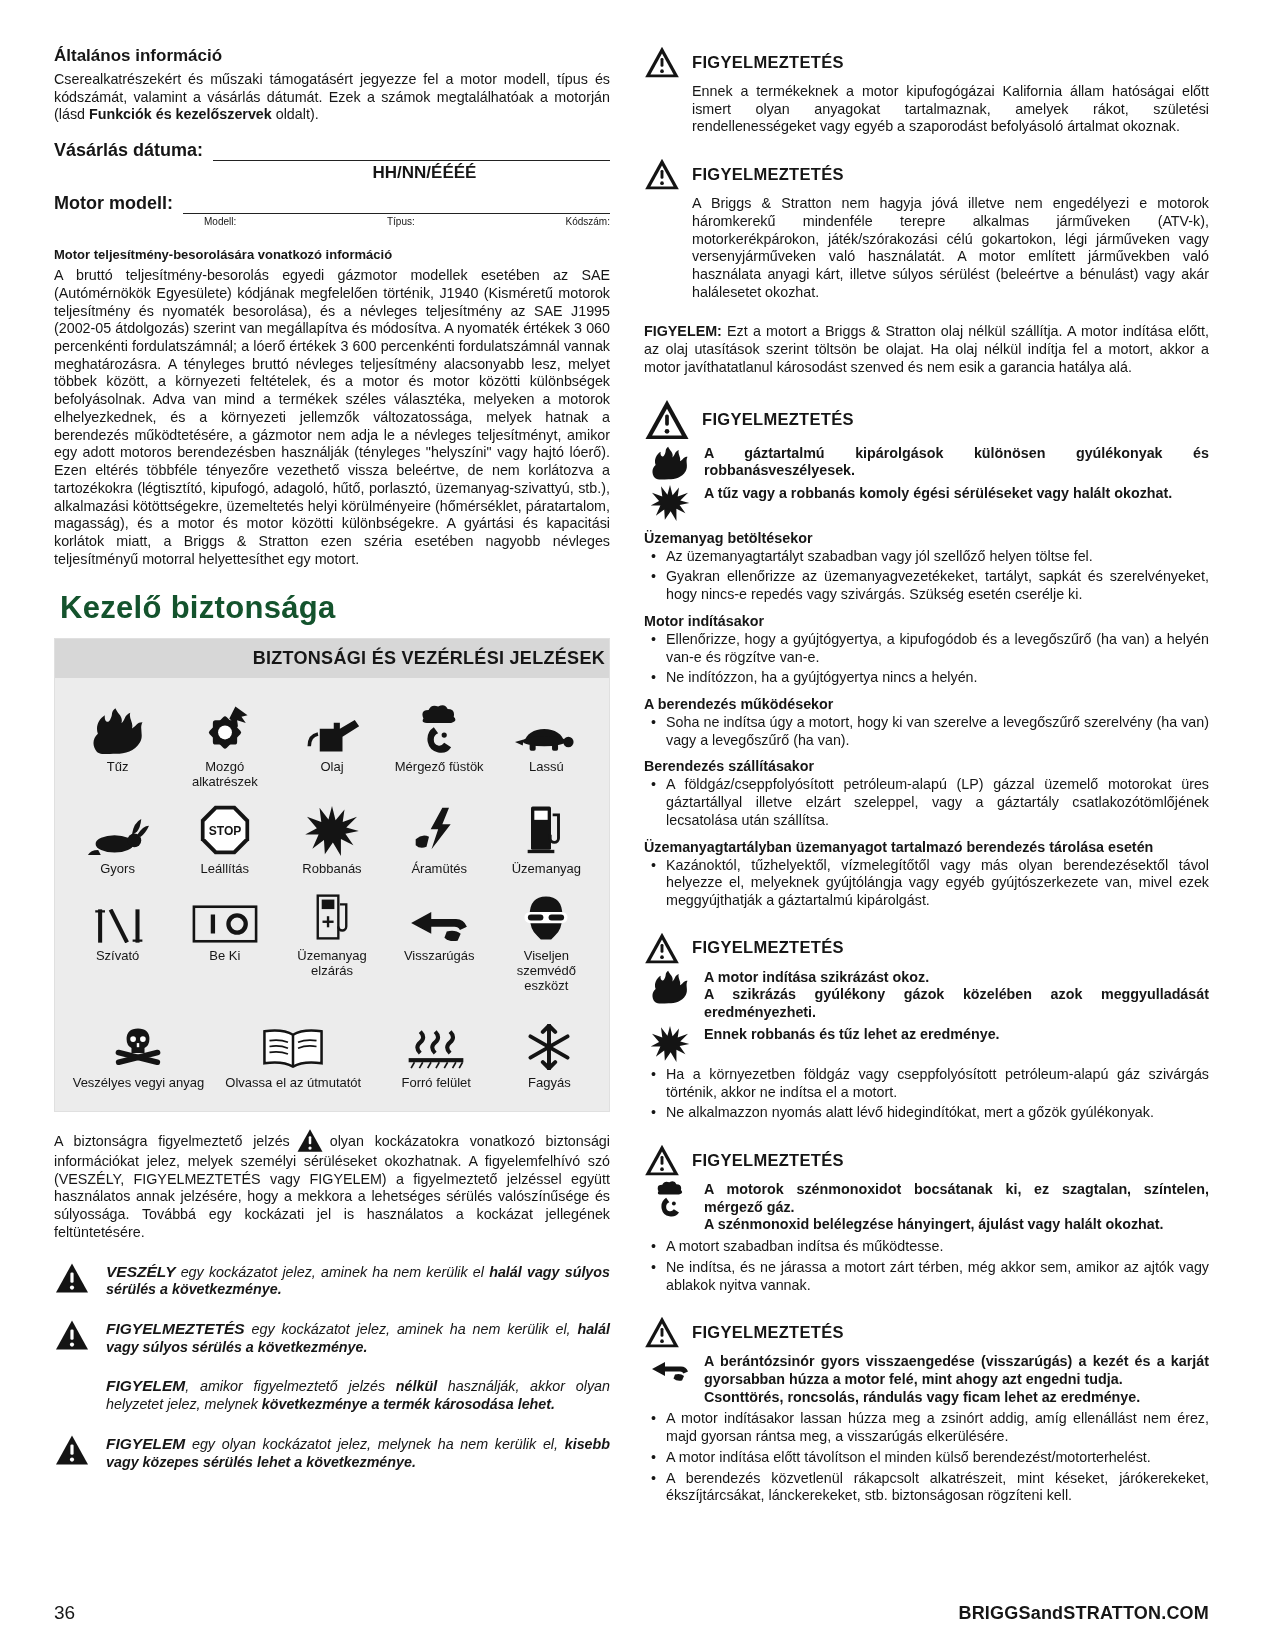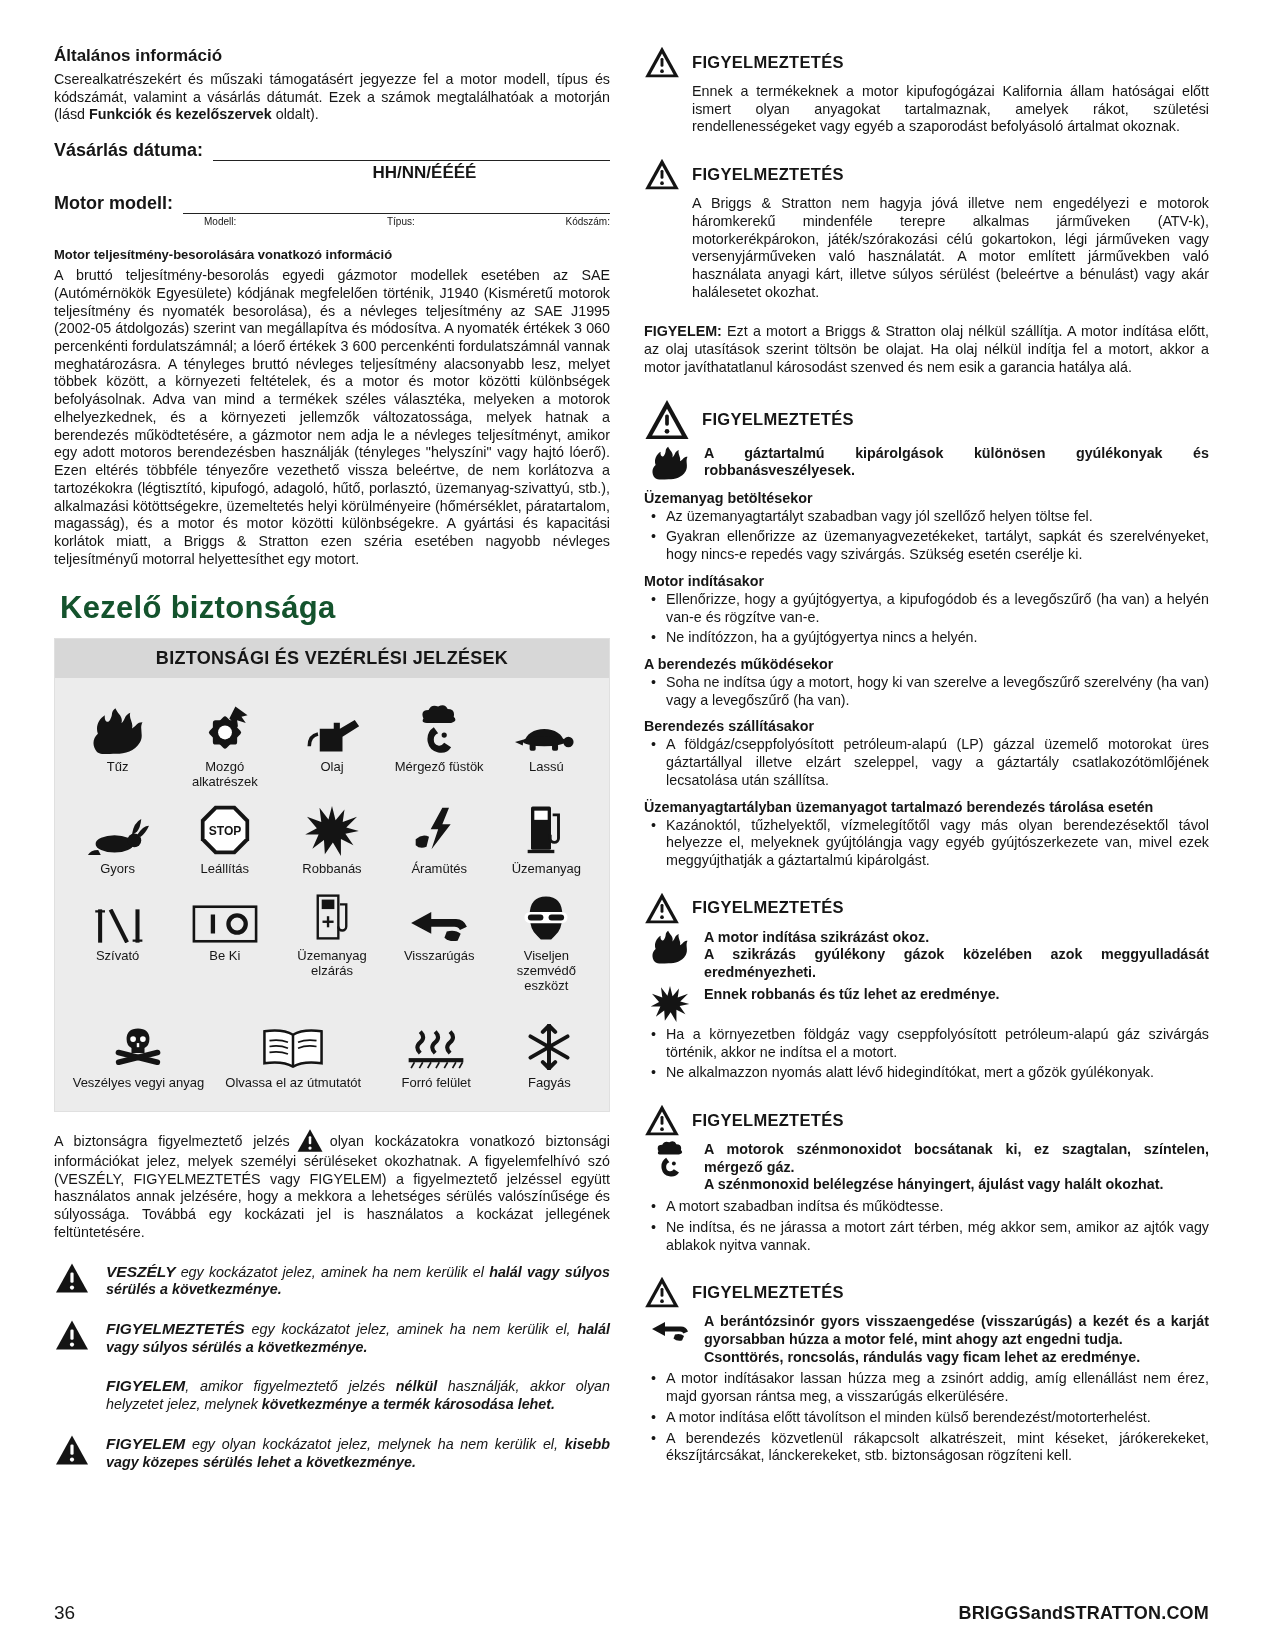--- a/index.html
+++ b/index.html
@@ -19,21 +19,21 @@
   .form-row { display:flex; align-items:flex-end; margin-top:16px; }
   .form-label { font-size:18px; font-weight:bold; white-space:nowrap; }
   .fill-line { flex:1; border-bottom:1.5px solid #222; margin-left:10px; height:1.1em; }
   .hint-center { font-size:17px; margin:2px 0 0 185px; text-align:center;font-weight:bold; }
   .model-fields { display:flex; justify-content:space-between; margin:2px 0 0 150px; font-size:10px; }
   .rating-title { font-size:13px; font-weight:bold; margin:20px 0 5px; }
 
   .big-title { font-size:31px; font-weight:bold; color:#14532d; margin:22px 0 12px 6px; letter-spacing:0.3px; }
 
   .symbols-box { background:#ececec; border:1px solid #e0e0e0; }
-  .symbols-header { background:#d7d7d7; text-align:center; font-size:18px; font-weight:bold;
+  .symbols-header { background:#d7d7d7; text-align:right; font-size:18px; font-weight:bold;
                     padding:9px 4px; letter-spacing:0.3px; }
   .symbols-grid { display:grid; padding:18px 12px 10px; row-gap:8px; column-gap:6px; }
   .grid-5 { grid-template-columns:repeat(5,1fr); }
   .grid-4 { grid-template-columns:1.2fr 1.3fr 1fr 0.8fr; padding-top:8px; padding-bottom:20px; }
   .sym-cell { display:flex; flex-direction:column; align-items:center; }
   .sym-icon { height:58px; display:flex; align-items:flex-end; justify-content:center; margin-bottom:6px; }
   .sym-label { font-size:13px; font-weight:normal; text-align:center; line-height:1.15; }
 
   .alert-intro { margin-top:16px; }
   .tri-inline svg { width:28px; height:25px; vertical-align:-7px; margin:0 6px; }
@@ -438,20 +438,30 @@
         <div class="iconrow">
           <span class="side-icon">
               <svg viewBox="0 0 64 52">
                 <use href="#flame"></use>
               </svg>
             </span>
           <div class="txt">
               <p><strong>A gáztartalmú kipárolgások különösen gyúlékonyak és robbanásveszélyesek.</strong></p>
             </div>
         </div>
+        <div class="iconrow">
+          <span class="side-icon">
+              <svg viewBox="0 0 60 56">
+                <use href="#burst"></use>
+              </svg>
+            </span>
+          <div class="txt">
+              <p><strong>A tűz vagy a robbanás komoly égési sérüléseket vagy halált okozhat.</strong></p>
+            </div>
+        </div>
 
         <h4 class="sub-head">Üzemanyag betöltésekor</h4>
         <ul class="blist">
           <li>Az üzemanyagtartályt szabadban vagy jól szellőző helyen töltse fel.</li>
           <li>Gyakran ellenőrizze az üzemanyagvezetékeket, tartályt, sapkát és szerelvényeket, hogy nincs-e repedés vagy szivárgás. Szükség esetén cserélje ki.</li>
         </ul>
         <h4 class="sub-head">Motor indításakor</h4>
         <ul class="blist">
           <li>Ellenőrizze, hogy a gyújtógyertya, a kipufogódob és a levegőszűrő (ha van) a helyén van-e és rögzítve van-e.</li>
           <li>Ne indítózzon, ha a gyújtógyertya nincs a helyén.</li>

